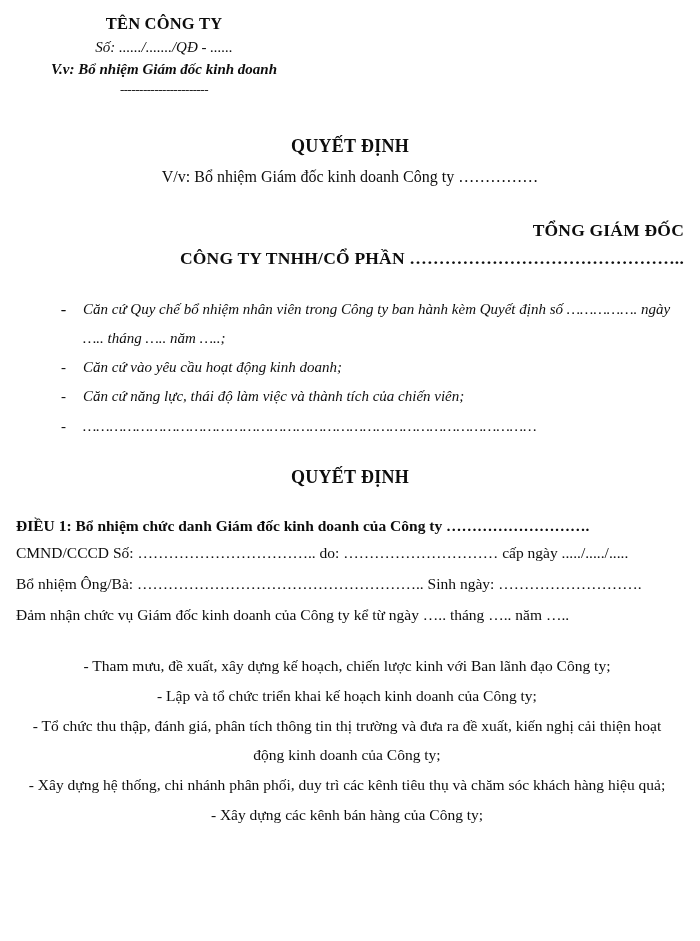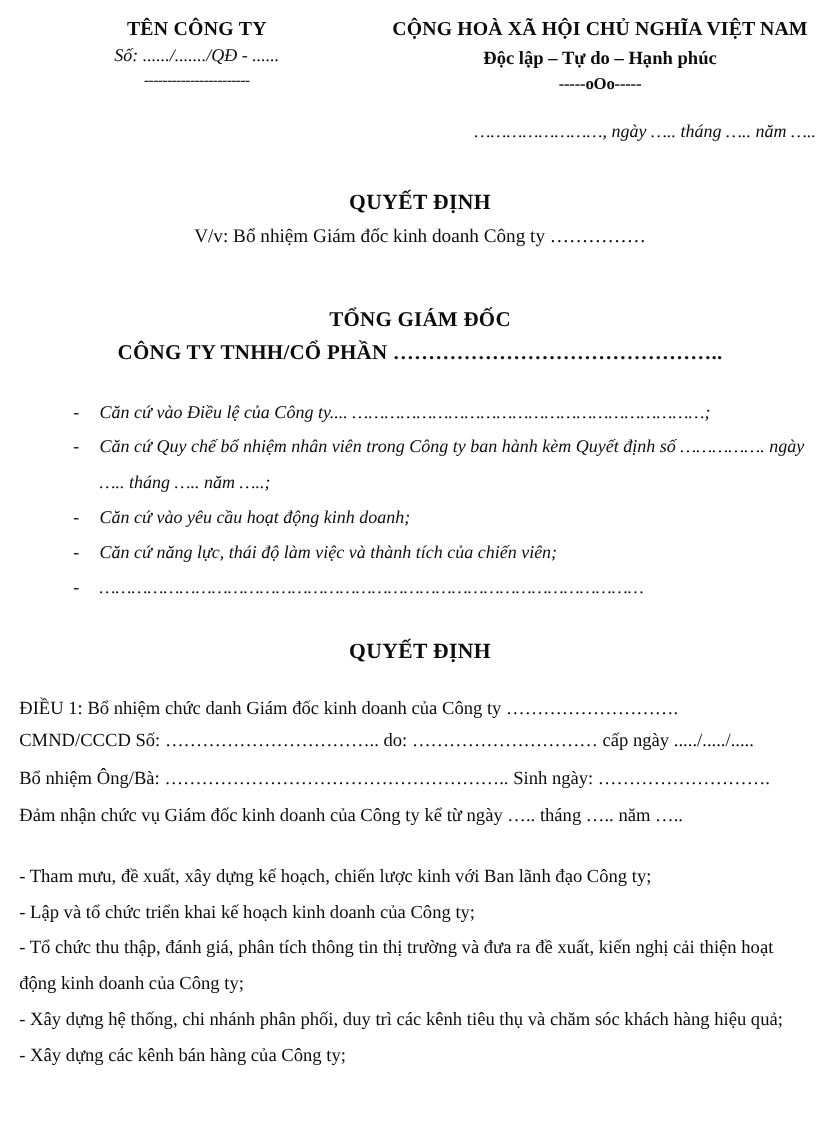--- a/index.html
+++ b/index.html
@@ -106,22 +106,22 @@
     font-size: 18px;
     letter-spacing: .3px;
     line-height: 1.3;
   }
   .title-sub {
     font-size: 16px;
     line-height: 1.4;
     margin-top: 7px;
   }
   .issuer-block {
-    text-align: center;
-    margin-top: 45px;
+    text-align: right;
+    margin-top: 31px;
   }
   .issuer-role {
     font-weight: bold;
     font-size: 17.5px;
     letter-spacing: .2px;
     line-height: 1.3;
   }
   .issuer-company {
     font-weight: bold;
     font-size: 17.5px;
@@ -159,21 +159,21 @@
     font-size: 18px;
     letter-spacing: .3px;
     margin-top: 26px;
   }
 
   
   .article {
     margin-top: 26px;
   }
   .article-title {
-    font-weight: normal;
+    font-weight: bold;
     font-size: 15.5px;
     line-height: 1.5;
   }
   .field-line {
     font-size: 15.5px;
     line-height: 2.0;
     white-space: nowrap;
     overflow: hidden;
   }
   .article2 {
@@ -181,62 +181,56 @@
   }
   .duty-list {
     margin: 0;
     padding: 0;
     list-style: none;
   }
   .duty-item {
     font-size: 15.5px;
     line-height: 1.92;
     padding-right: 6px;
-    text-align: left;
+    text-align: center;
   }
   .article2 .article-title {
     margin-bottom: 4px;
   }
 </style>
 </head>
 <body>
 
 <div class="page">
 
   <div class="doc-header">
 
     <div class="hdr-col-left">
       <div class="company-name">TÊN CÔNG TY</div>
       <div class="doc-number">Số: ....../......./QĐ - ......</div>
+      <div class="subject-line">V.v: Bổ nhiệm Giám đốc kinh doanh</div>
       <div class="dash-rule">-----------------------</div>
     </div>
 
-    <div class="hdr-col-right">
-      <div class="nation-name">CỘNG HOÀ XÃ HỘI CHỦ NGHĨA VIỆT NAM</div>
-      <div class="motto">Độc lập – Tự do – Hạnh phúc</div>
-      <div class="ooo">-----oOo-----</div>
-      <div class="date-line">……………………, ngày ….. tháng ….. năm …..</div>
-    </div>
 
   </div>
 
   <div class="title-block">
     <div class="main-title">QUYẾT ĐỊNH</div>
     <div class="title-sub">V/v: Bổ nhiệm Giám đốc kinh doanh Công ty ……………</div>
   </div>
 
   <div class="issuer-block">
     <div class="issuer-role">TỔNG GIÁM ĐỐC</div>
     <div class="issuer-company">CÔNG TY TNHH/CỔ PHẦN ………………………………………..</div>
   </div>
 
   <ul class="basis-list">
     <li class="basis-item">
       <span class="marker">-</span>
-      <span>Căn cứ vào Điều lệ của Công ty.... …………………………………………………………;</span>
     </li>
     <li class="basis-item">
       <span class="marker">-</span>
       <span>Căn cứ Quy chế bổ nhiệm nhân viên trong Công ty ban hành kèm Quyết định số ……………. ngày ….. tháng ….. năm …..;</span>
     </li>
     <li class="basis-item">
       <span class="marker">-</span>
       <span>Căn cứ vào yêu cầu hoạt động kinh doanh;</span>
     </li>
     <li class="basis-item">

